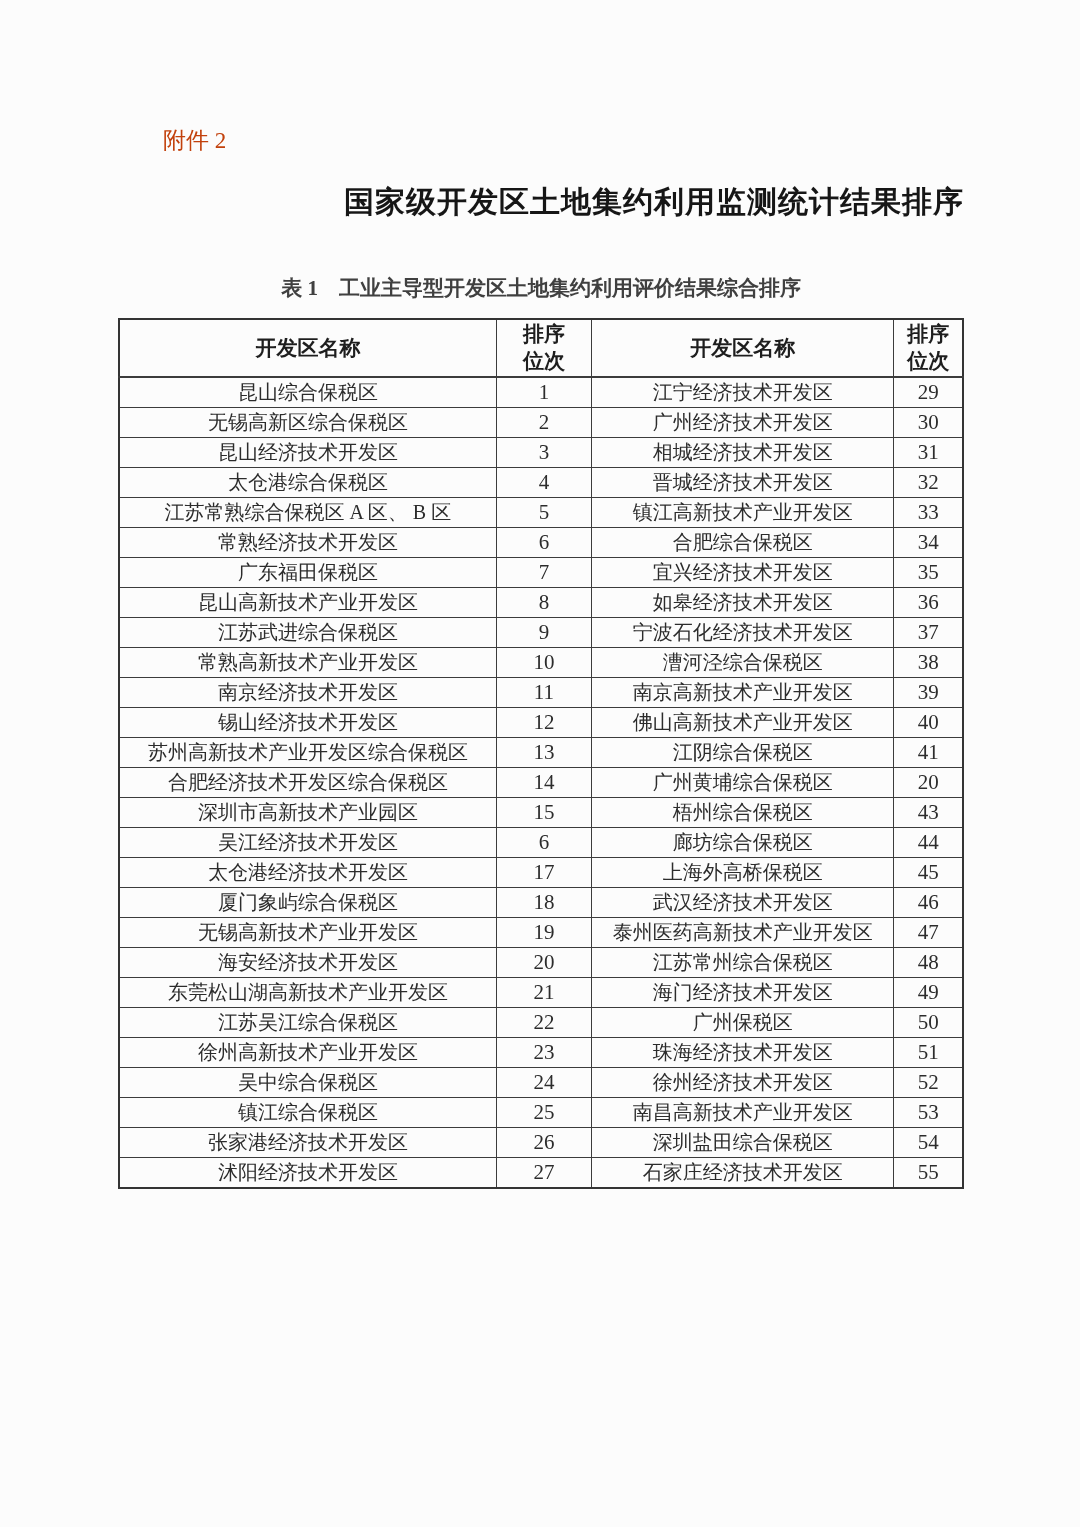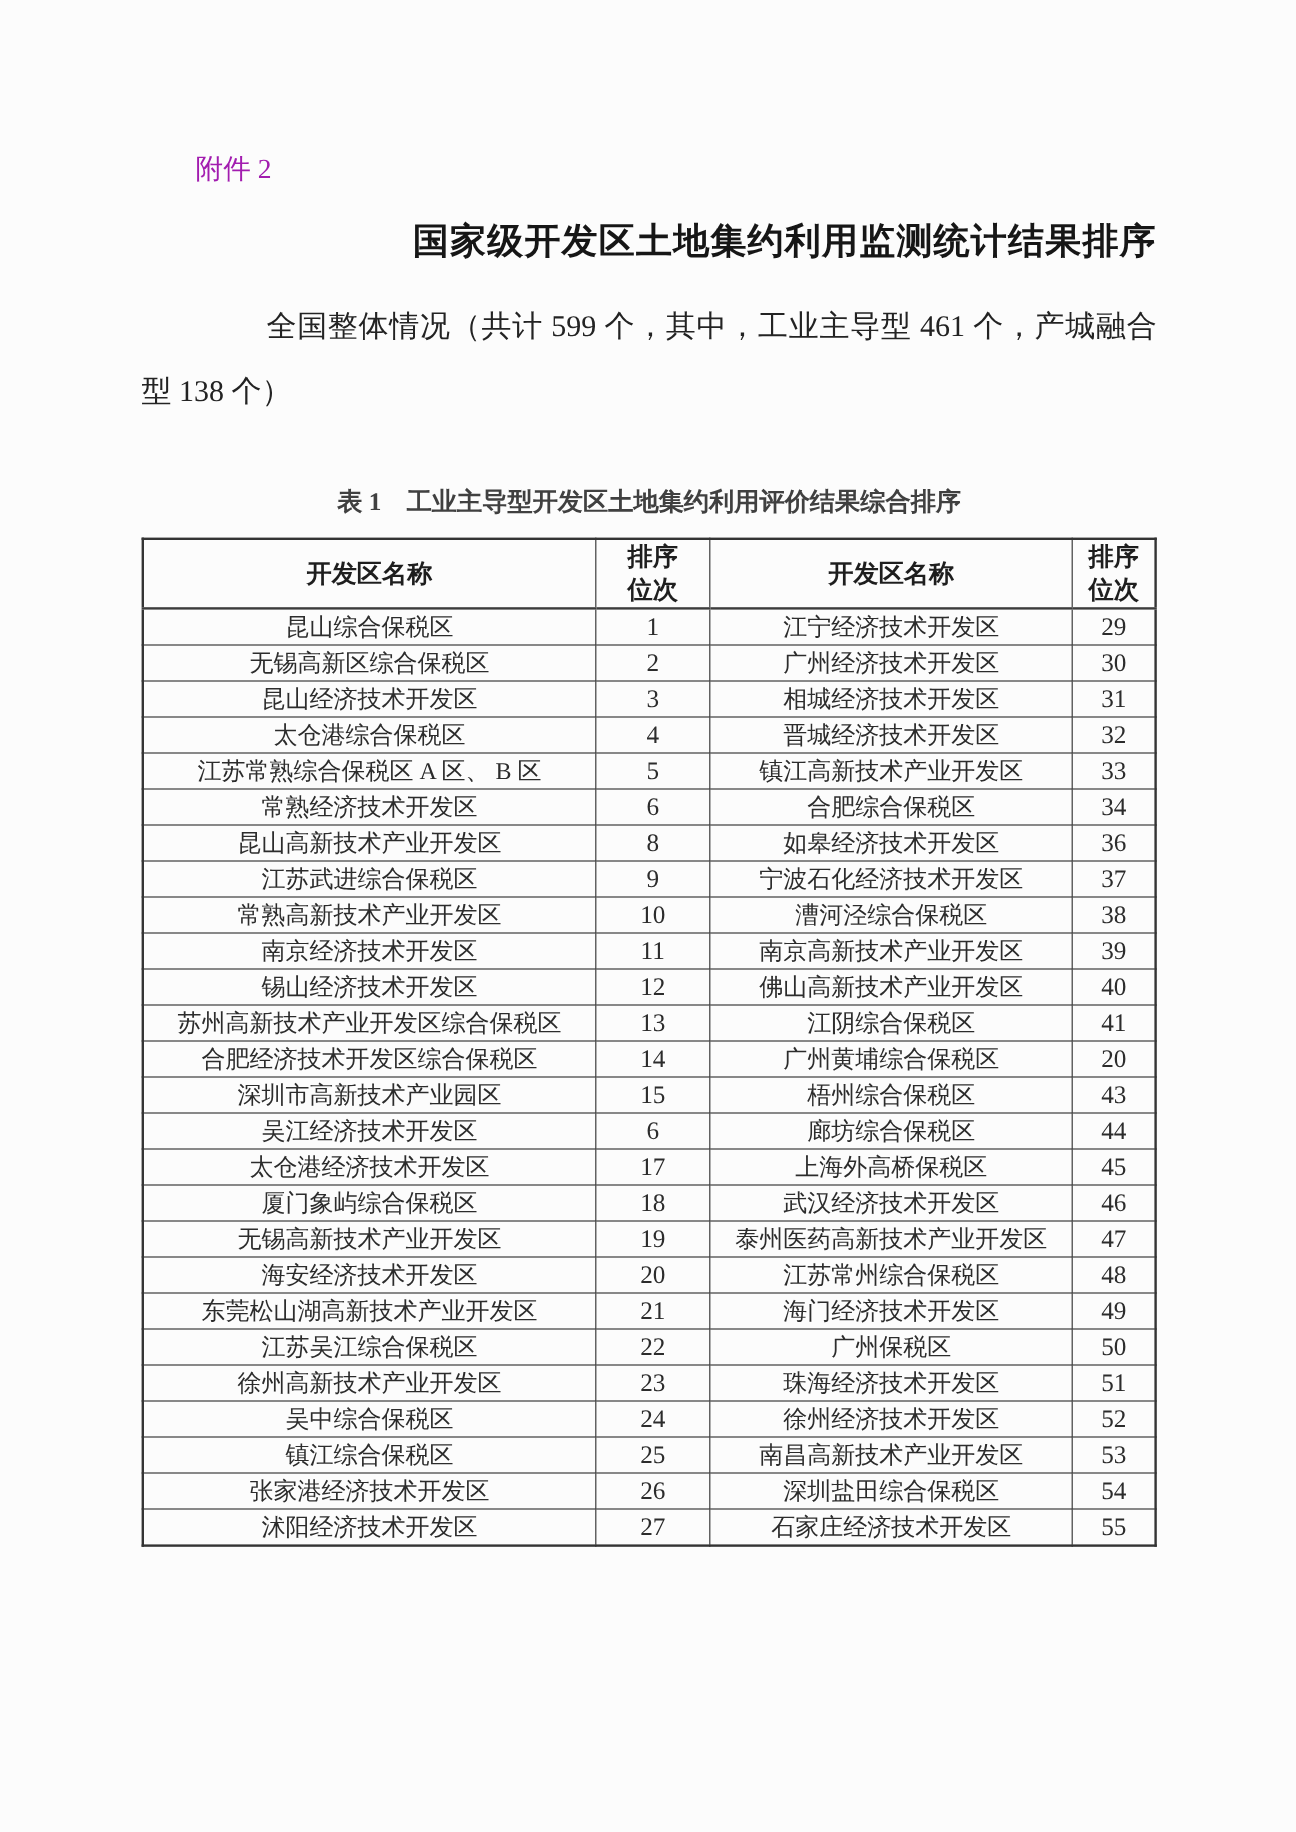--- a/index.html
+++ b/index.html
@@ -18,21 +18,21 @@
   .page {
     box-sizing: border-box;
     width: 1080px;
     height: 1527px;
     padding: 126px 116px 0 118px;
   }
   .attachment-label {
     font-size: 23px;
     line-height: 30px;
     margin-left: 45px;
-    color: #a21caf;
+    color: #c2410c;
   }
   .doc-title {
     text-align: right;
     font-size: 30px;
     font-weight: bold;
     line-height: 44px;
     margin-top: 24px;
     letter-spacing: 1px;
     color: #161616;
   }
@@ -98,21 +98,20 @@
 </style>
 </head>
 <body>
 
 <div class="page">
 
   <div class="attachment-label">附件 2</div>
 
   <div class="doc-title">国家级开发区土地集约利用监测统计结果排序</div>
 
-  <p class="intro-paragraph">全国整体情况（共计 599 个，其中，工业主导型 461 个，产城融合型 138 个）</p>
 
   <div class="table-caption">表 1　工业主导型开发区土地集约利用评价结果综合排序</div>
 
   <table class="ranking-table">
     <colgroup>
       <col class="c-name-left">
       <col class="c-rank-left">
       <col class="c-name-right">
       <col class="c-rank-right">
     </colgroup>
@@ -163,20 +162,26 @@
           <td class="name-cell">镇江高新技术产业开发区</td>
           <td class="rank-cell">33</td>
         </tr>
         <tr>
           <td class="name-cell">常熟经济技术开发区</td>
           <td class="rank-cell">6</td>
           <td class="name-cell">合肥综合保税区</td>
           <td class="rank-cell">34</td>
         </tr>
         <tr>
+          <td class="name-cell">广东福田保税区</td>
+          <td class="rank-cell">7</td>
+          <td class="name-cell">宜兴经济技术开发区</td>
+          <td class="rank-cell">35</td>
+        </tr>
+        <tr>
           <td class="name-cell">昆山高新技术产业开发区</td>
           <td class="rank-cell">8</td>
           <td class="name-cell">如皋经济技术开发区</td>
           <td class="rank-cell">36</td>
         </tr>
         <tr>
           <td class="name-cell">江苏武进综合保税区</td>
           <td class="rank-cell">9</td>
           <td class="name-cell">宁波石化经济技术开发区</td>
           <td class="rank-cell">37</td>

